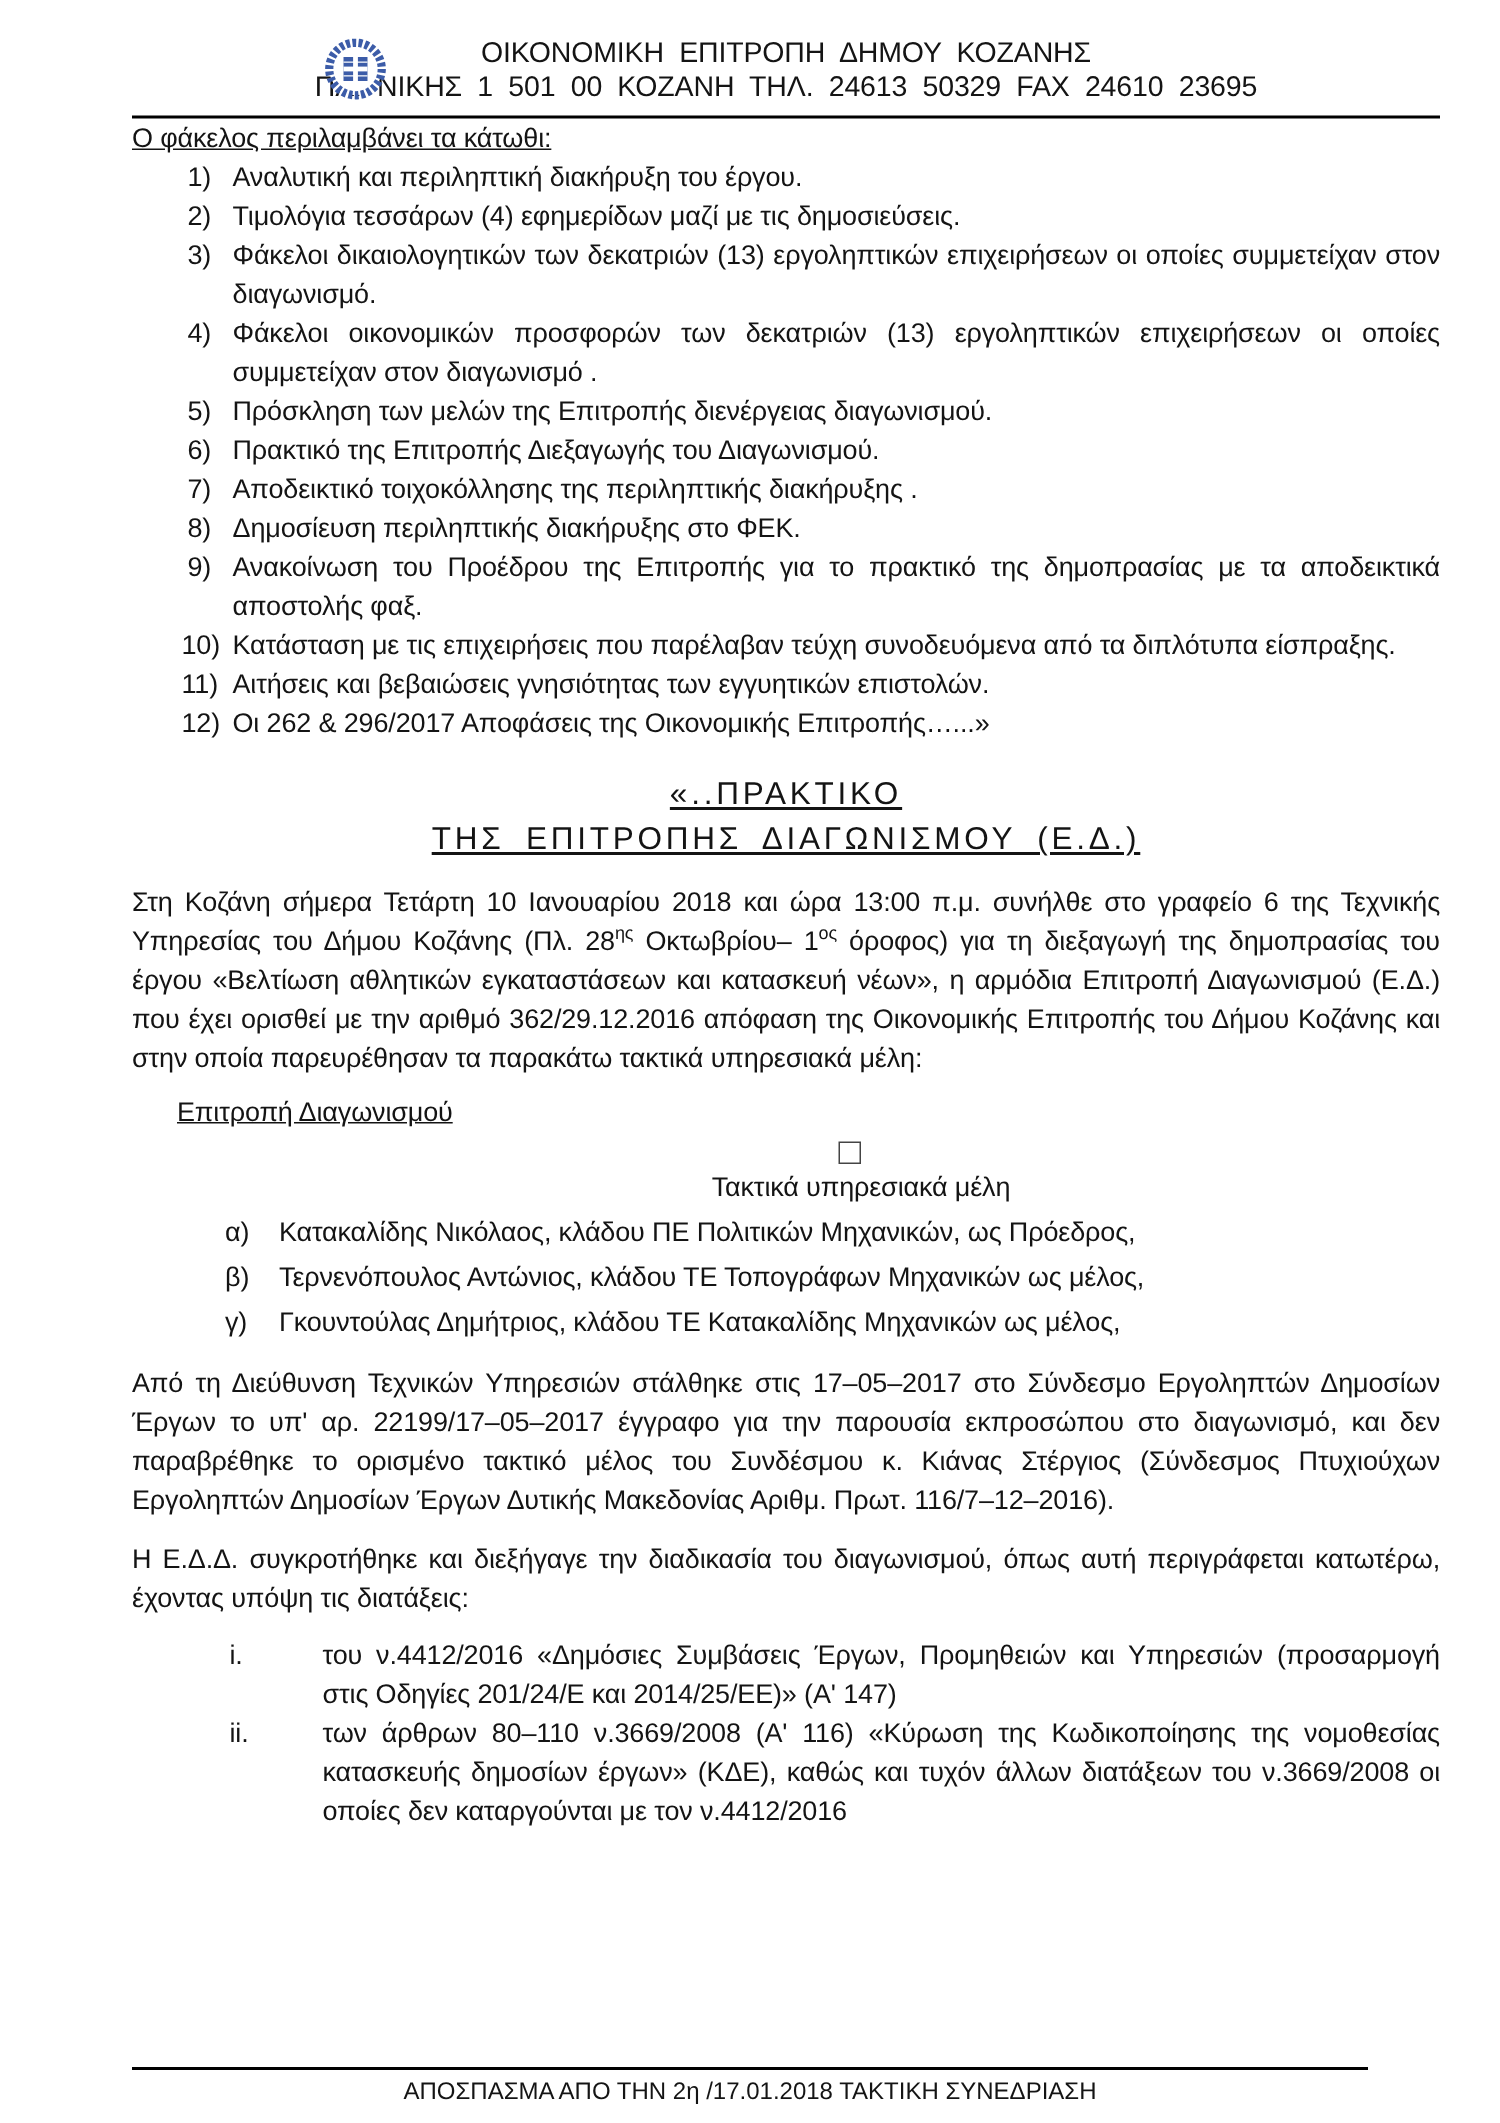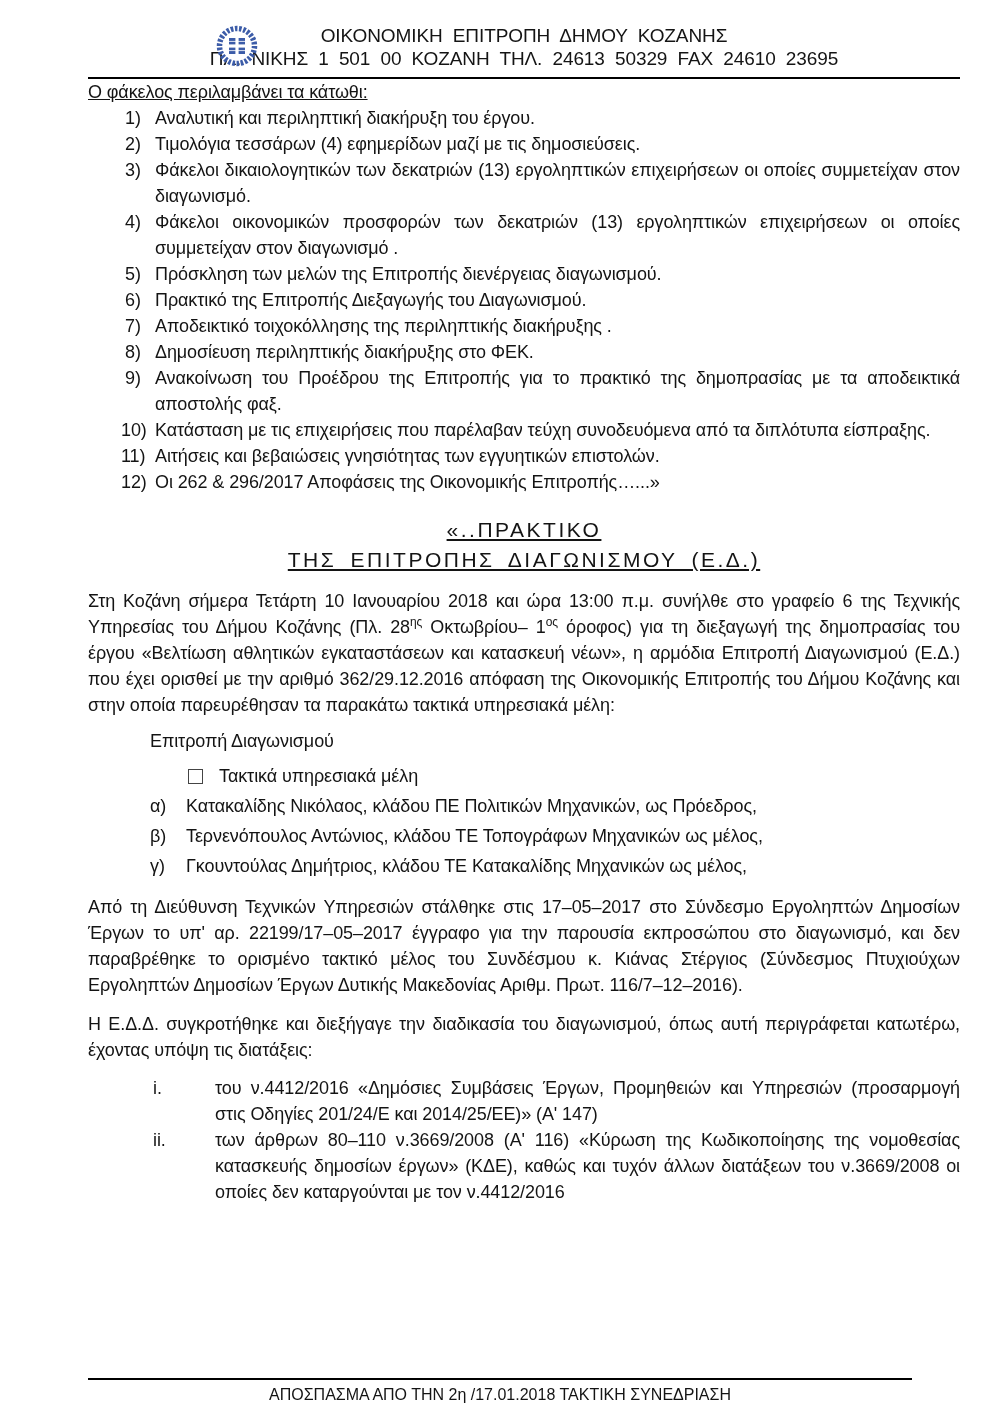--- a/index.html
+++ b/index.html
@@ -49,23 +49,23 @@
     font-size: 21px;
     line-height: 30px;
     letter-spacing: 2.5px;
     word-spacing: 6px;
     text-decoration: underline;
   }
 
   .para { margin-top: 13px; text-align: justify; }
   sup { font-size: 12px; line-height: 0; }
 
-  .committee-heading { margin-top: 10px; margin-left: 62px; }
-
-  .bullet-row { margin-top: 7px; margin-left: 100px; display: flex; align-items: center; line-height: 30px; }
+  .committee-heading { margin-top: 10px; margin-left: 30px; text-decoration: underline; }
+
+  .bullet-row { margin-top: 7px; margin-left: 100px; display: flex; align-items: center; line-height: 30px; flex-direction: column; }
   .checkbox {
     display: inline-block;
     width: 13px; height: 13px;
     border: 1.6px solid #444;
     margin-right: 16px;
   }
 
   .letter-list { margin-left: 62px; }
   .letter-list .num-row { line-height: 30px; }
   .letter-list .num { flex: 0 0 36px; }

